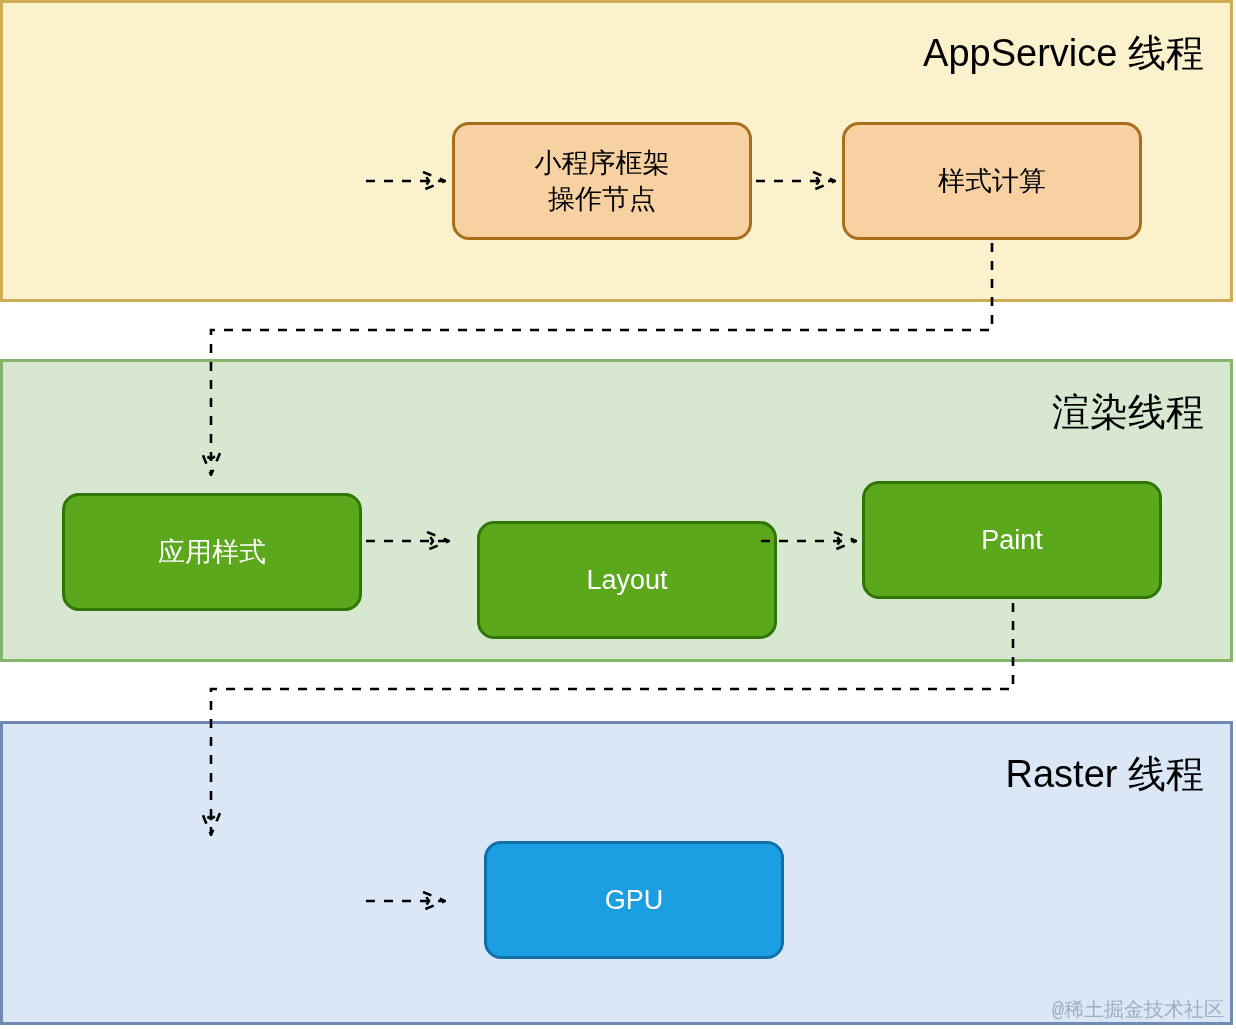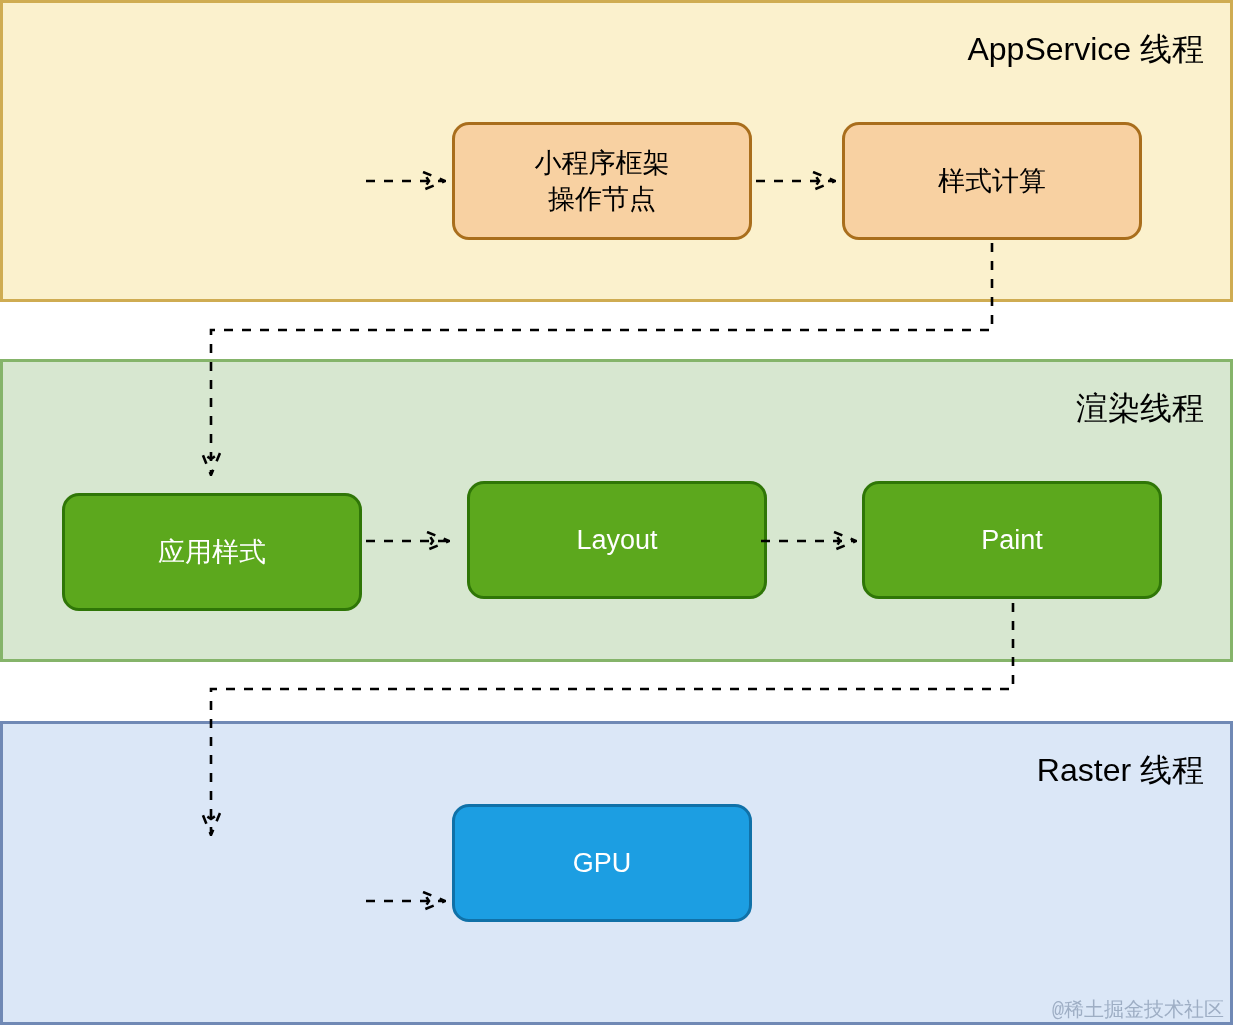--- a/index.html
+++ b/index.html
@@ -18,21 +18,21 @@
     border: 3px solid;
     box-sizing: content-box;
   }
   .lane-app    { top: 0;   height: 296px; background: var(--lane-app-fill);    border-color: var(--lane-app-stroke); }
   .lane-render { top: 359px; height: 297px; background: var(--lane-render-fill); border-color: var(--lane-render-stroke); }
   .lane-raster { top: 721px; height: 298px; background: var(--lane-raster-fill); border-color: var(--lane-raster-stroke); }
   .lane-title {
     position: absolute;
     top: 25px;
     right: 26px;
-    font-size: 32px;
+    font-size: 38px;
     color: #000000;
     white-space: nowrap;
   }
   .node {
     position: absolute;
     width: 300px;
     height: 118px;
     border: 3px solid;
     border-radius: 17px;
     box-sizing: border-box;
@@ -43,21 +43,21 @@
     font-size: 27px;
     line-height: 36px;
     white-space: pre-line;
   }
   .node-app    { background: var(--node-app-fill);    border-color: var(--node-app-stroke);    color: var(--node-app-text); }
   .node-render { background: var(--node-render-fill); border-color: var(--node-render-stroke); color: var(--node-render-text); }
   .node-raster { background: var(--node-raster-fill); border-color: var(--node-raster-stroke); color: var(--node-raster-text); }
   .row-y  { top: 122px; }
   .c1 { left: 62px; }
   .c2 { left: 452px; }
-  .c2b { left: 467px; }
+  .c2b { left: 477px; margin-top: 40px; }
   .c3 { left: 842px; }
   .c3b { left: 862px; text-align: right; }
   #edges {
     position: absolute;
     left: 0; top: 0;
     width: 1236px; height: 1029px;
     pointer-events: none;
   }
   #edges path {
     fill: none;
@@ -94,21 +94,21 @@
   </div>
 
   <div class="node node-app c2" style="top:122px;">小程序框架
 操作节点</div>
   <div class="node node-app c3" style="top:122px;">样式计算</div>
 
   <div class="node node-render c1" style="top:493px;">应用样式</div>
   <div class="node node-render c2b" style="top:481px;">Layout</div>
   <div class="node node-render c3b" style="top:481px;">Paint</div>
 
-  <div class="node node-raster c2" style="top:804px;">GPU</div>
+  <div class="node node-raster c2" style="top:841px;margin-left:32px;">GPU</div>
 
   <svg id="edges" xmlns="http://www.w3.org/2000/svg">
     <defs>
       <marker id="arrowhead" markerUnits="userSpaceOnUse" markerWidth="24" markerHeight="20" viewBox="0 0 24 20" refX="22" refY="10" orient="auto">
         <path d="M1,1 L23,10 L1,19 L7,10 Z" fill="var(--edge-color, #000)" stroke="none"></path>
       </marker>
     </defs>
     <path d="M366,181 H444" marker-end="url(#arrowhead)"></path>
     <path d="M756,181 H834" marker-end="url(#arrowhead)"></path>
     <path d="M992,243 V330 H211 V474" marker-end="url(#arrowhead)"></path>

